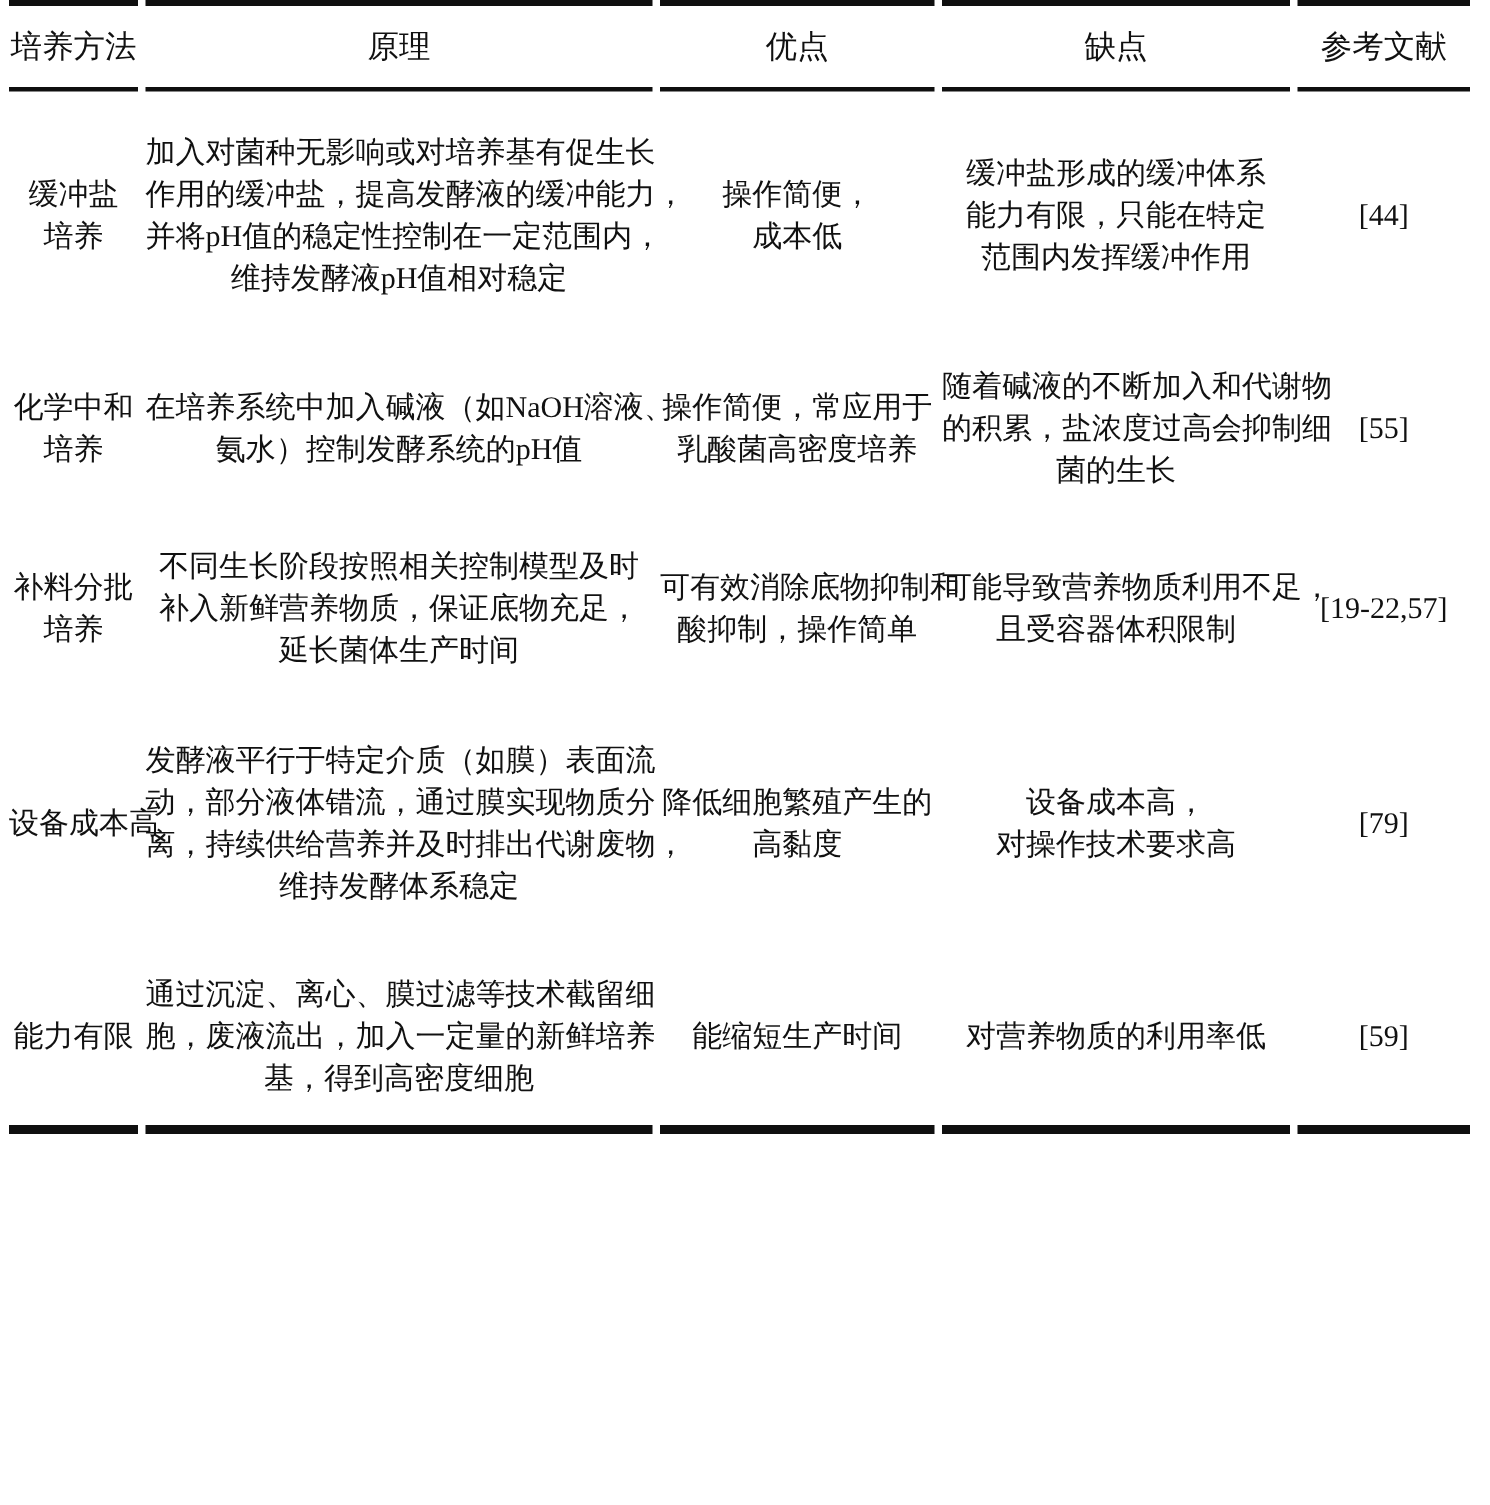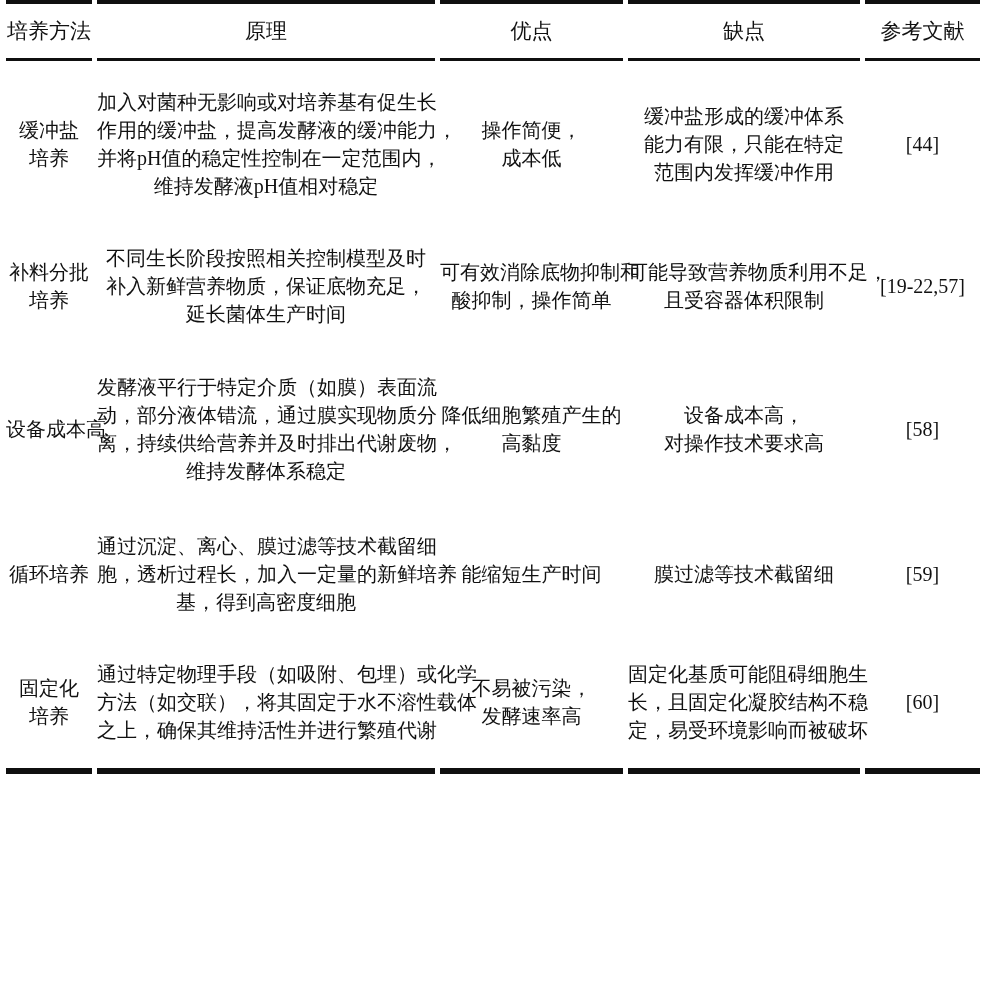--- a/index.html
+++ b/index.html
@@ -88,20 +88,32 @@
 作用的缓冲盐，提高发酵液的缓冲能力，
 并将pH值的稳定性控制在一定范围内，
 维持发酵液pH值相对稳定</td>
         <td>操作简便，
 成本低</td>
         <td>缓冲盐形成的缓冲体系
 能力有限，只能在特定
 范围内发挥缓冲作用</td>
         <td>[44]</td>
       </tr>
+      <tr class="r2">
+        <td>化学中和
+培养</td>
+        <td>在培养系统中加入碱液（如NaOH溶液、
+氨水）控制发酵系统的pH值</td>
+        <td>操作简便，常应用于
+乳酸菌高密度培养</td>
+        <td>随着碱液的不断加入和代谢物
+的积累，盐浓度过高会抑制细
+菌的生长</td>
+        <td>[55]</td>
+      </tr>
       <tr class="r4">
         <td>补料分批
 培养</td>
         <td>不同生长阶段按照相关控制模型及时
 补入新鲜营养物质，保证底物充足，
 延长菌体生产时间</td>
         <td>可有效消除底物抑制和
 酸抑制，操作简单</td>
         <td>可能导致营养物质利用不足，
 且受容器体积限制</td>
@@ -110,39 +122,26 @@
       <tr class="r5">
         <td>设备成本高</td>
         <td>发酵液平行于特定介质（如膜）表面流
 动，部分液体错流，通过膜实现物质分
 离，持续供给营养并及时排出代谢废物，
 维持发酵体系稳定</td>
         <td>降低细胞繁殖产生的
 高黏度</td>
         <td>设备成本高，
 对操作技术要求高</td>
-        <td>[58]</td>
+        <td>[79]</td>
       </tr>
       <tr class="r6">
-        <td>循环培养</td>
+        <td>能力有限</td>
         <td>通过沉淀、离心、膜过滤等技术截留细
-胞，透析过程长，加入一定量的新鲜培养
+胞，废液流出，加入一定量的新鲜培养
 基，得到高密度细胞</td>
         <td>能缩短生产时间</td>
-        <td>膜过滤等技术截留细</td>
+        <td>对营养物质的利用率低</td>
         <td>[59]</td>
-      </tr>
-      <tr class="r7">
-        <td>固定化
-培养</td>
-        <td>通过特定物理手段（如吸附、包埋）或化学
-方法（如交联），将其固定于水不溶性载体
-之上，确保其维持活性并进行繁殖代谢</td>
-        <td>不易被污染，
-发酵速率高</td>
-        <td>固定化基质可能阻碍细胞生
-长，且固定化凝胶结构不稳
-定，易受环境影响而被破坏</td>
-        <td>[60]</td>
       </tr>
     </tbody>
   </table>
 </div>
 
 </body></html>

